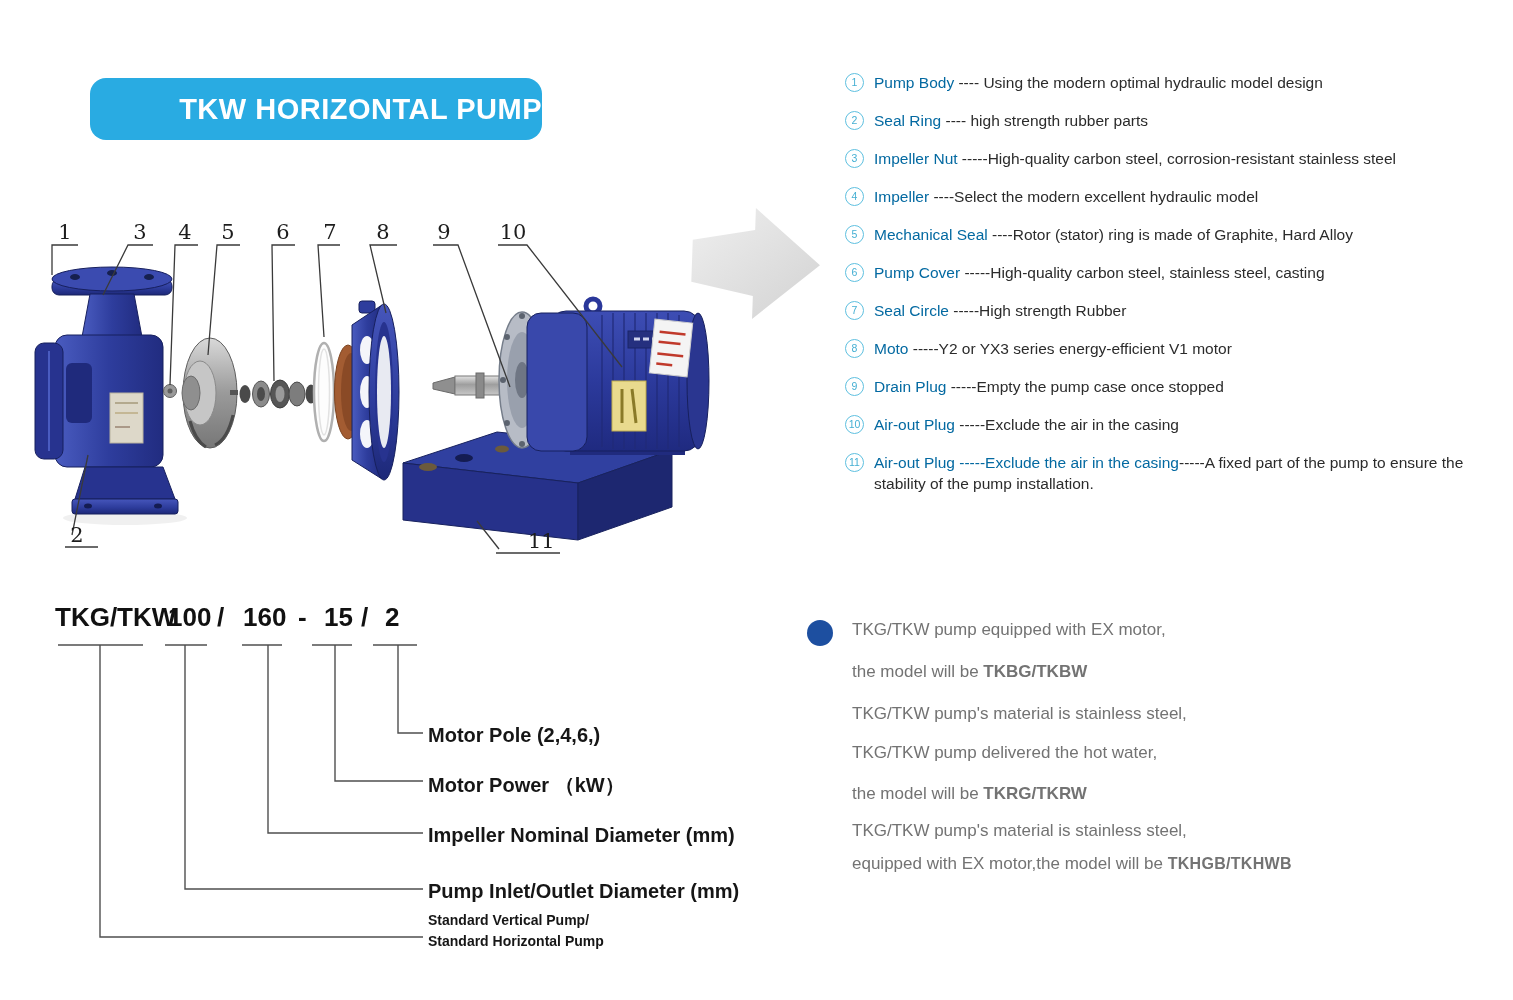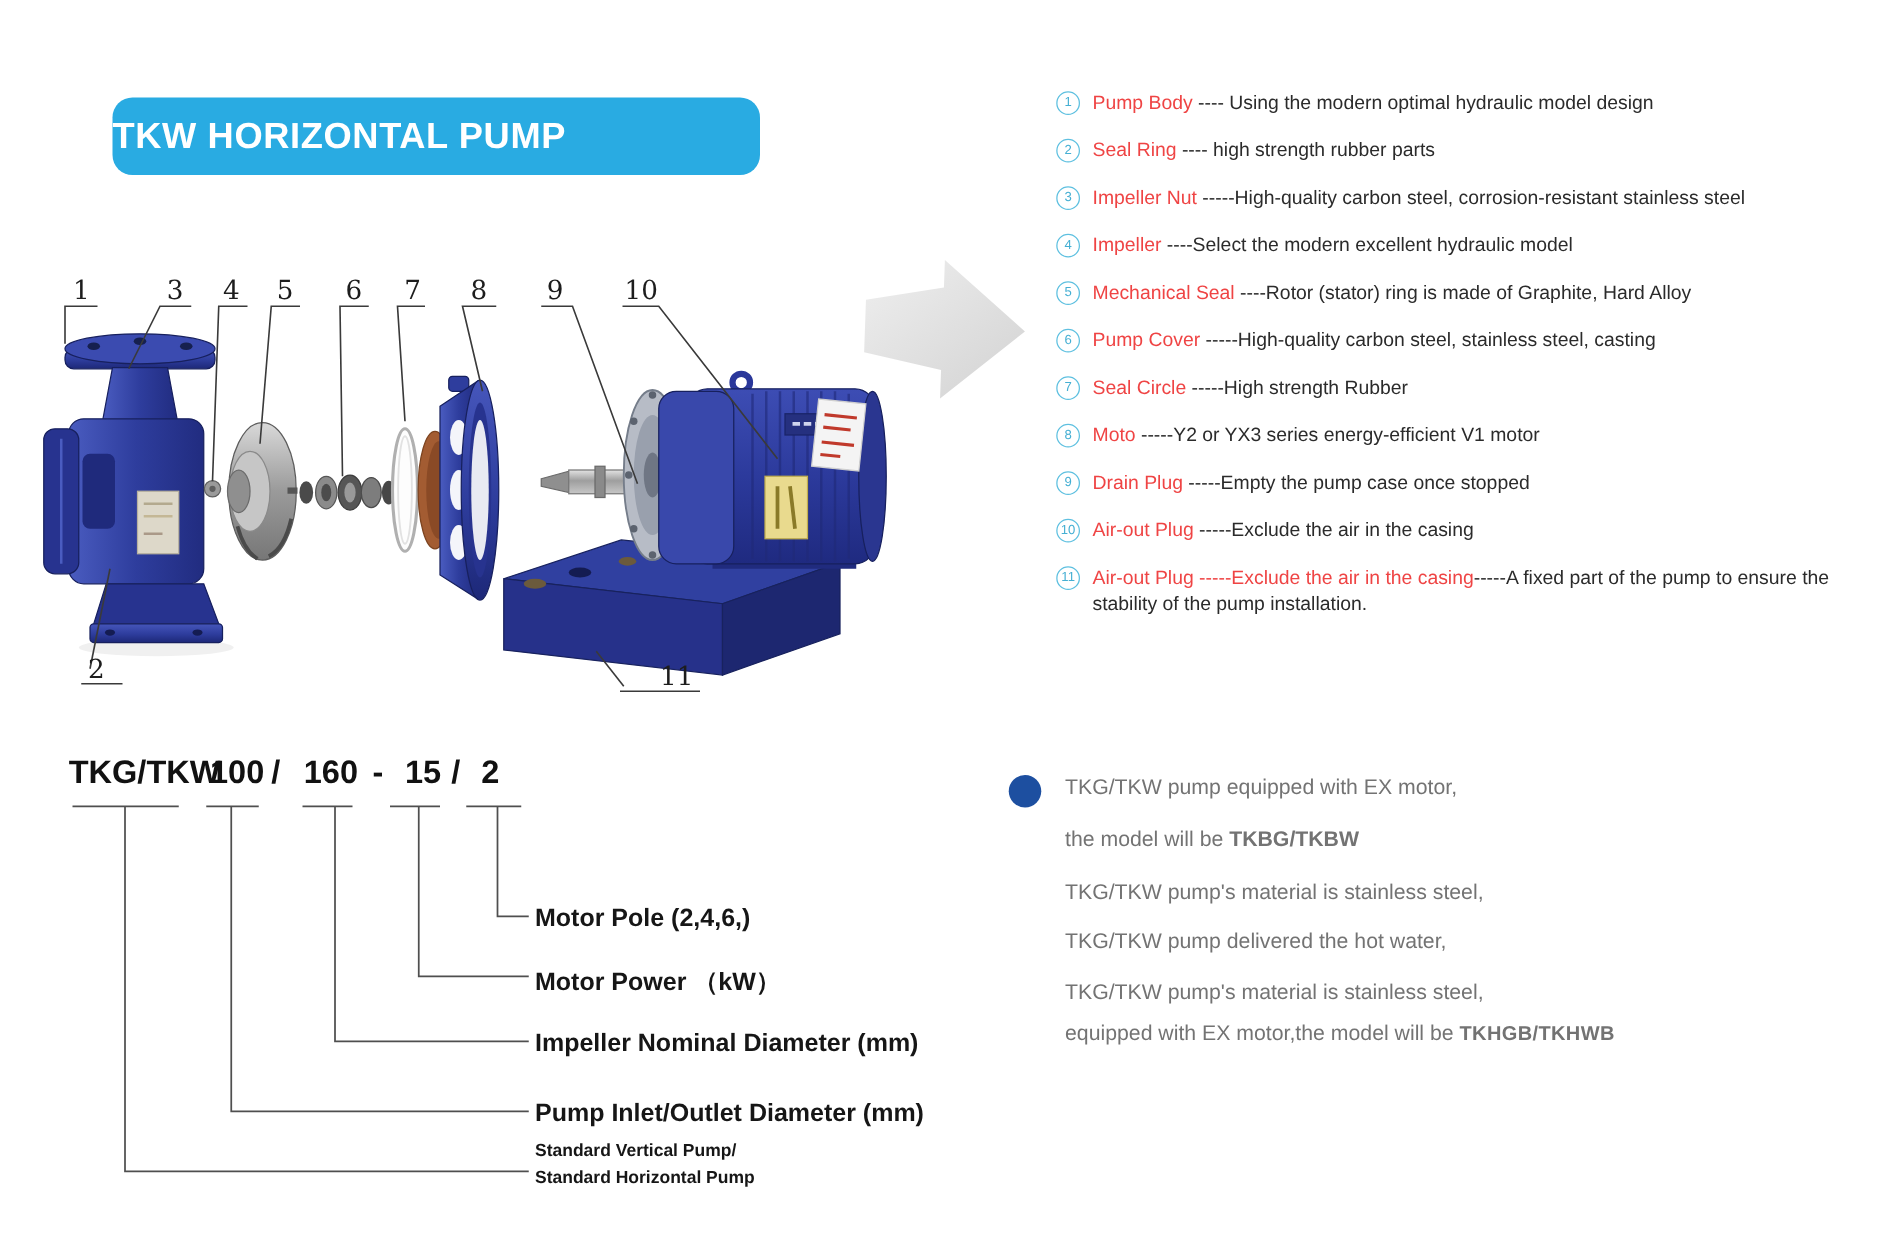--- a/index.html
+++ b/index.html
@@ -2,39 +2,39 @@
 <html><head>
 <meta charset="utf-8">
 <style>
   html,body{margin:0;padding:0;background:#ffffff;}
   body{
     position:relative;width:1513px;height:1000px;overflow:hidden;
     font-family:"Liberation Sans",sans-serif;color:#2b2b2b;
   }
   
   .banner{
-    position:absolute;left:90px;top:78px;width:518px;height:62px;
+    position:absolute;left:90px;top:78px;width:452px;height:62px;
     background:#29ABE2;border-radius:16px;
-    display:flex;align-items:center;justify-content:flex-start;
+    display:flex;align-items:center;justify-content:flex-end;
     color:#ffffff;font-size:29px;font-weight:700;letter-spacing:.5px;
   }
   
   .diagram-svg{position:absolute;left:30px;top:215px;}
   .arrow-svg{position:absolute;left:688px;top:200px;}
   .callout-num{font-family:"DejaVu Serif",serif;font-size:21px;fill:#1d1d1d;}
   
   .parts-list{position:absolute;left:845px;top:72px;width:648px;}
   .part-row{display:flex;align-items:flex-start;margin-bottom:17px;font-size:15.5px;line-height:21px;}
   .part-circle{
     flex:0 0 auto;width:17px;height:17px;margin-top:1px;margin-right:10px;
     border:1px solid #5ec0e0;border-radius:50%;
     color:#45AFD3;font-size:10.5px;line-height:17px;text-align:center;font-weight:400;
   }
   .part-text{flex:1;}
-  .part-name{color:#ef4444;}
+  .part-name{color:#0369a1;}
   .part-desc{color:#2b2b2b;}
   
   .code-seg{position:absolute;top:602px;font-size:26px;font-weight:700;color:#111;}
   .seg-0{left:55px}.seg-1{left:168px}.seg-2{left:217px}.seg-3{left:243px}
   .seg-4{left:298px}.seg-5{left:324px}.seg-6{left:361px}.seg-7{left:385px}
   .code-tree{position:absolute;left:30px;top:640px;}
   .code-label{position:absolute;left:428px;font-size:20px;font-weight:700;color:#161616;white-space:nowrap;}
   .cl-0{top:724px}.cl-1{top:772px}.cl-2{top:824px}.cl-3{top:880px}
   .cl-4{top:910px;font-size:14px;line-height:21px;}
   
@@ -323,15 +323,16 @@
   <div>Standard Vertical Pump/</div>
   <div>Standard  Horizontal Pump</div>
 </div>
 
 <div class="note-bullet"></div>
 <div class="notes" id="notes-lines">
     <div class="note-line" style="margin-bottom: 22px;"><span>TKG/TKW pump equipped with EX motor,</span></div>
     <div class="note-line" style="margin-bottom: 22px;"><span>the model will be </span><span class="note-model">TKBG/TKBW</span></div>
     <div class="note-line" style="margin-bottom: 19px;"><span>TKG/TKW pump's material is stainless steel,</span></div>
     <div class="note-line" style="margin-bottom: 21px;"><span>TKG/TKW pump delivered the hot water,</span></div>
+    <div class="note-line" style="margin-bottom: 17px;"><span>the model will be </span><span class="note-model">TKRG/TKRW</span></div>
     <div class="note-line" style="margin-bottom: 13px;"><span>TKG/TKW pump's material is stainless steel,</span></div>
     <div class="note-line" style="margin-bottom: 0px;"><span>equipped with EX motor,the model will be </span><span class="note-model-big">TKHGB/TKHWB</span></div>
   </div>
 
 </body></html>

